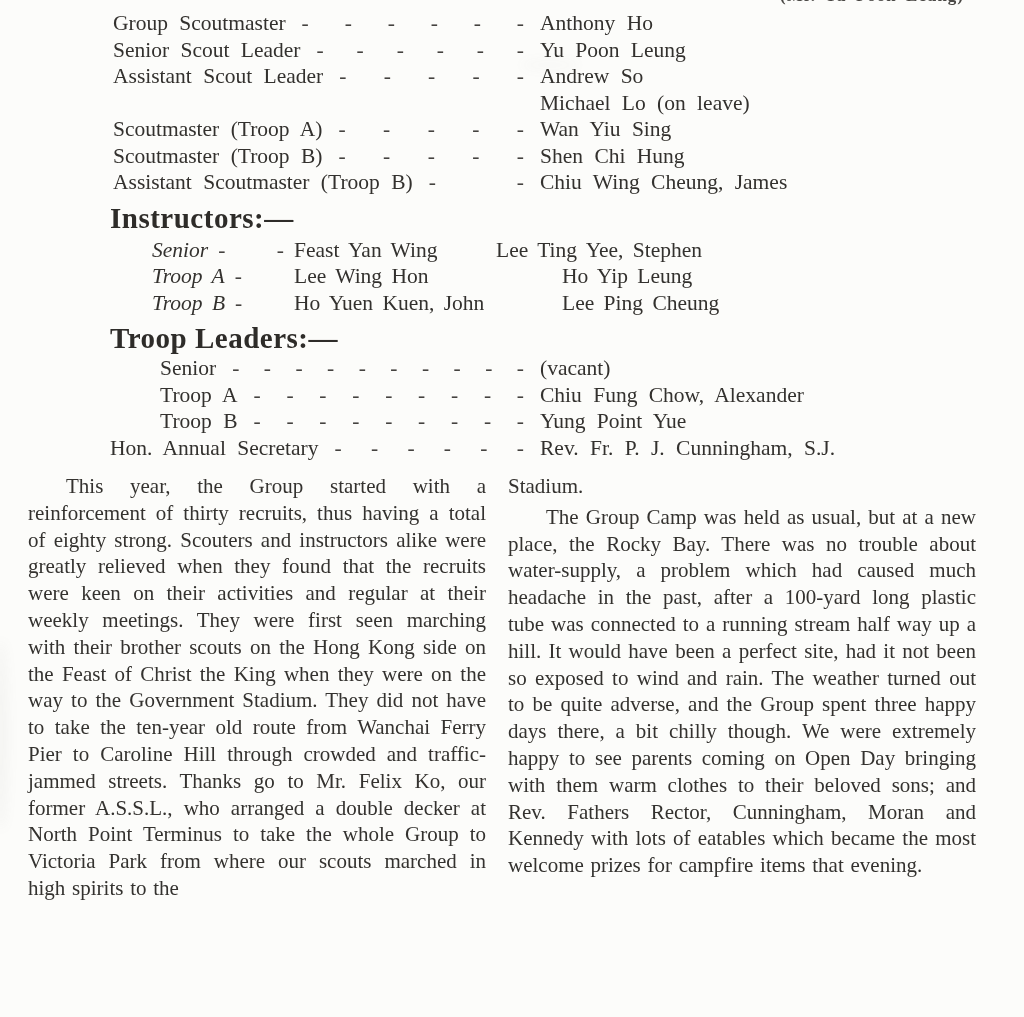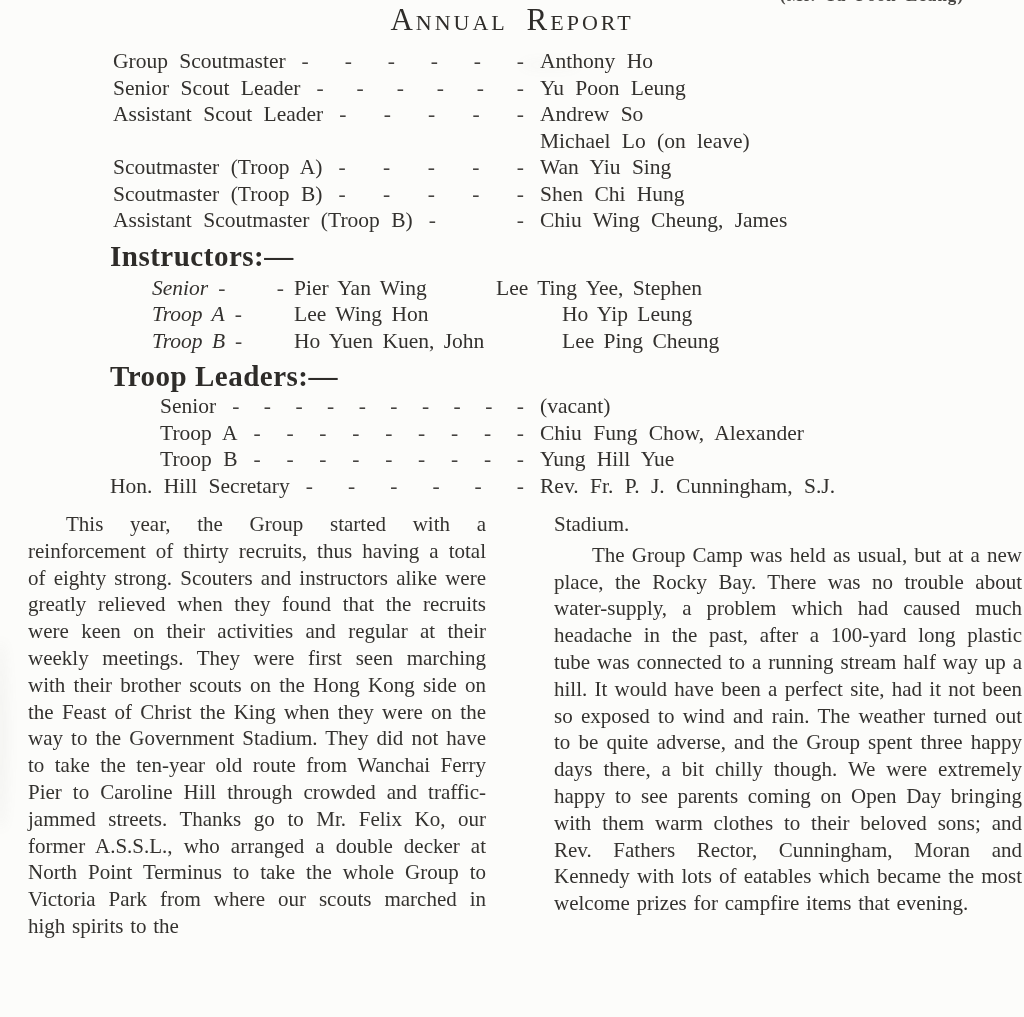--- a/index.html
+++ b/index.html
@@ -66,21 +66,21 @@
     padding:0 10px;overflow:hidden;color:#44423f;
   }
   .irow .icol1{width:268px;flex:none;white-space:nowrap;overflow:hidden;}
   .irow .icol2{width:202px;flex:none;white-space:nowrap;overflow:hidden;}
   .irow .icol3{flex:1;white-space:nowrap;overflow:hidden;}
   .leader-rows{margin-top:3px;}
   .leader-rows .lrow.sub{padding-left:160px;}
   .leader-rows .lrow.main{padding-left:110px;}
   
   .body-cols{
-    display:flex;gap:68px;
+    display:flex;gap:22px;
     margin-top:12px;
     padding:0 16px 0 28px;
   }
   .bcol{
     font-size:21px;line-height:26.8px;
     text-align:justify;
     word-spacing:1.5px;
     color:#34322f;
   }
   .bcol.left{width:458px;flex:none;}
@@ -95,21 +95,20 @@
 </style>
 </head>
 <body>
 
 <div class="page">
   <div class="smudge s1"></div>
   <div class="smudge s2"></div>
 
   <div class="corner-caption">(Mr. Yu Poon Leung)</div>
 
-  <h1 class="title">Annual Report</h1>
 
   <section class="roster">
     <div class="lrow">
       <span class="role">Group Scoutmaster</span>
       <span class="dashes">- - - - - -</span>
       <span class="name">Anthony Ho</span>
     </div>
     <div class="lrow">
       <span class="role">Senior Scout Leader</span>
       <span class="dashes">- - - - - -</span>
@@ -143,21 +142,21 @@
   </section>
 
   <h2 class="section-heading">Instructors:—</h2>
 
   <section class="instructor-rows">
     <div class="irow">
       <span class="ilabel">
         <span class="irole">Senior</span>
         <span class="idash">- -</span>
       </span>
-      <span class="icol2">Pier Yan Wing</span>
+      <span class="icol2">Feast Yan Wing</span>
       <span class="icol3">Lee Ting Yee, Stephen</span>
     </div>
     <div class="irow">
       <span class="ilabel">
         <span class="irole">Troop A</span>
         <span class="idash">-</span>
       </span>
       <span class="icol1">Lee Wing Hon</span>
       <span class="icol3">Ho Yip Leung</span>
     </div>
@@ -181,24 +180,24 @@
       <span class="name">(vacant)</span>
     </div>
     <div class="lrow sub">
       <span class="role">Troop A</span>
       <span class="dashes">- - - - - - - - -</span>
       <span class="name">Chiu Fung Chow, Alexander</span>
     </div>
     <div class="lrow sub">
       <span class="role">Troop B</span>
       <span class="dashes">- - - - - - - - -</span>
-      <span class="name">Yung Hill Yue</span>
+      <span class="name">Yung Point Yue</span>
     </div>
     <div class="lrow main">
-      <span class="role">Hon. Hill Secretary</span>
+      <span class="role">Hon. Annual Secretary</span>
       <span class="dashes">- - - - - -</span>
       <span class="name">Rev. Fr. P. J. Cunningham, S.J.</span>
     </div>
   </section>
 
   <section class="body-cols">
     <div class="bcol left">
       <p class="indent">This year, the Group started with a reinforcement of thirty recruits, thus having a total of eighty strong.  Scouters and instructors alike were greatly relieved when they found that the recruits were keen on their activities and regular at their weekly meetings.  They were first seen marching with their brother scouts on the Hong Kong side on the Feast of Christ the King when they were on the way to the Government Stadium.  They did not have to take the ten-year old route from Wanchai Ferry Pier to Caroline Hill through crowded and traffic-jammed streets. Thanks go to Mr. Felix Ko, our former A.S.S.L., who arranged a double decker at North Point Terminus to take the whole Group to Victoria Park from where our scouts marched in high spirits to the</p>
     </div>
     <div class="bcol right">

